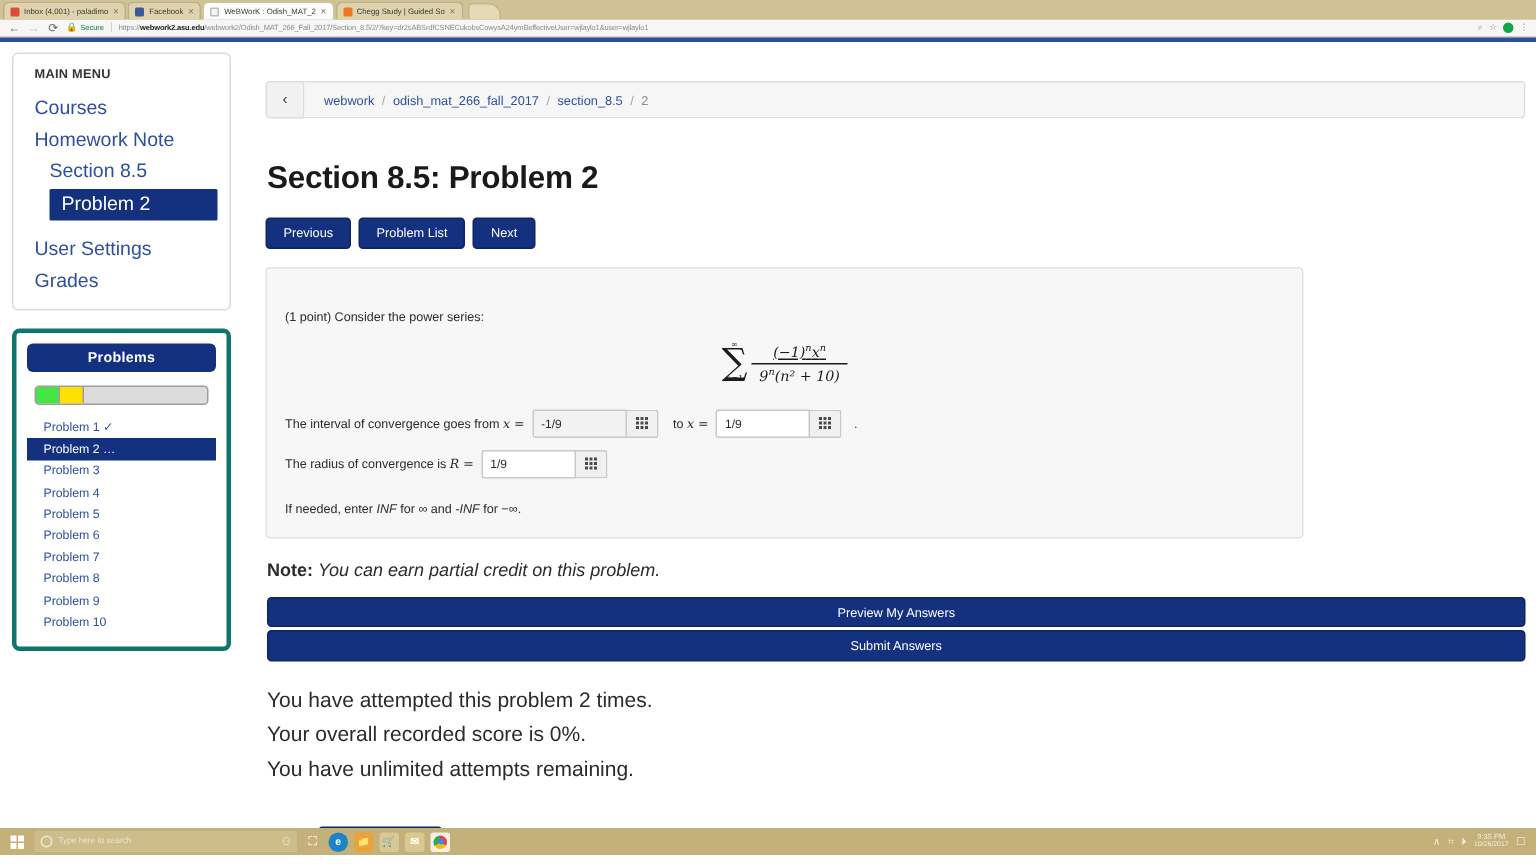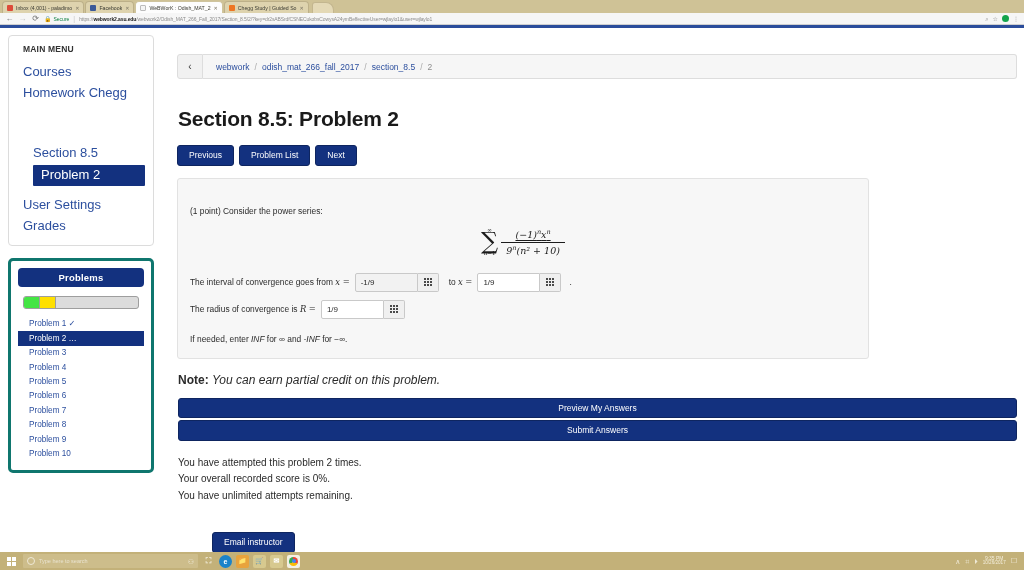--- a/index.html
+++ b/index.html
@@ -82,21 +82,21 @@
     padding: 8px 0 8px 0;
   }
   .menu-title {
     font-size: 8.5px; font-weight: 700; color: #333;
     padding: 0 0 0 14px; margin-bottom: 7px; letter-spacing: .2px;
   }
   .menu-link {
     display: block; font-size: 13px; color: #2c4f9e;
     padding: 3.5px 0 3.5px 14px; text-decoration: none; line-height: 1.1;
   }
-  .menu-link.indent1 { padding-left: 24px; margin-top: 39px; }
+  .menu-link.indent1 { padding-left: 24px; }
   .menu-link.active {
     background: #13317f; color: #ffffff; margin: 1px 8px 8px 24px;
     padding-left: 8px; border-radius: 1px;
   }
 
   .prob-card {
     margin-top: 12px; background: #ffffff; border: 3px solid #0f766e;
     border-radius: 5px; padding: 7px 7px 9px 7px;
   }
   .prob-header {
@@ -199,21 +199,21 @@
   .ans-tail { font-size: 8.4px; color: #2b2b2b; margin-left: 8px; }
   .hint-line { font-size: 8.4px; color: #2b2b2b; margin-top: 15px; }
   .hint-line i { font-style: italic; }
 
   .note-line { font-size: 12px; color: #2b2b2b; margin: 14px 0 0 1px; }
   .note-line b { font-weight: 700; }
   .note-line i { font-style: italic; }
 
   .action-row { display: flex; gap: 2px; margin: 11px 0 0 1px; flex-direction: column; }
   .status-block { margin: 14px 0 0 1px; }
-  .status-block div { font-size: 10px; color: #2b2b2b; line-height: 1.65; }
+  .status-block div { font-size: 14px; color: #2b2b2b; line-height: 1.65; }
 
   .email-btn-wrap { margin: 27px 0 0 1px; padding-left: 34px; }
 
   .footer { text-align: center; margin-top: 44px; }
   .footer div { font-size: 6.6px; color: #8e8e8e; line-height: 1.75; }
   .footer .ftr2 a { color: #8e8e8e; text-decoration: none; }
 
   
   .taskbar {
     position: absolute; left: 0; bottom: 0; width: 1024px; height: 18px;
@@ -312,21 +312,21 @@
   </div>
   <div class="blue-strip"></div>
 </div>
 
 <div class="page">
 
   <div class="sidebar">
     <div class="menu-card">
       <div class="menu-title">MAIN MENU</div>
       <a class="menu-link" href="#">Courses</a>
-      <a class="menu-link" href="#">Homework Chegg</a>
+      <a class="menu-link" href="#">Homework Note</a>
       <a class="menu-link indent1" href="#">Section 8.5</a>
       <a class="menu-link active" href="#">Problem 2</a>
       <a class="menu-link" href="#">User Settings</a>
       <a class="menu-link" href="#">Grades</a>
     </div>
 
     <div class="prob-card">
       <div class="prob-header">Problems</div>
       <div class="progress-wrap">
         <div class="prog-seg prog-green"></div>

